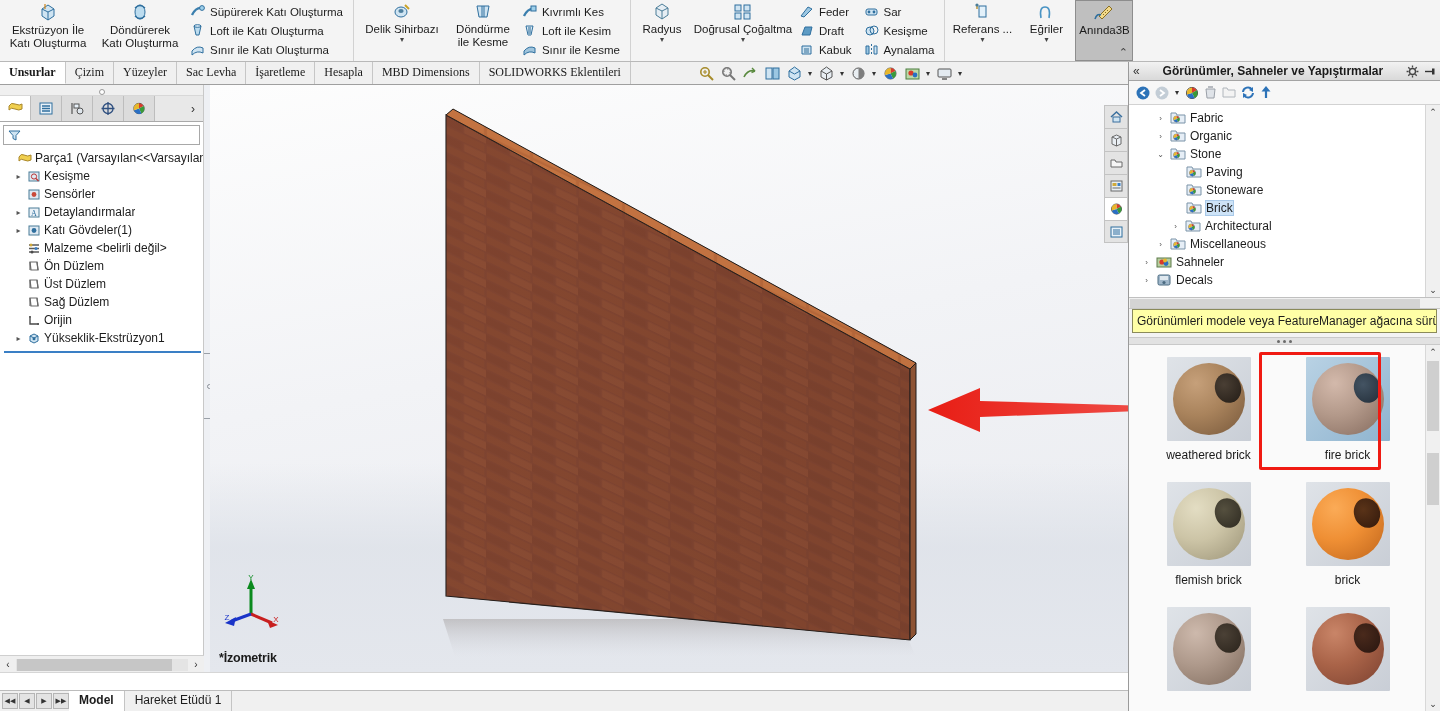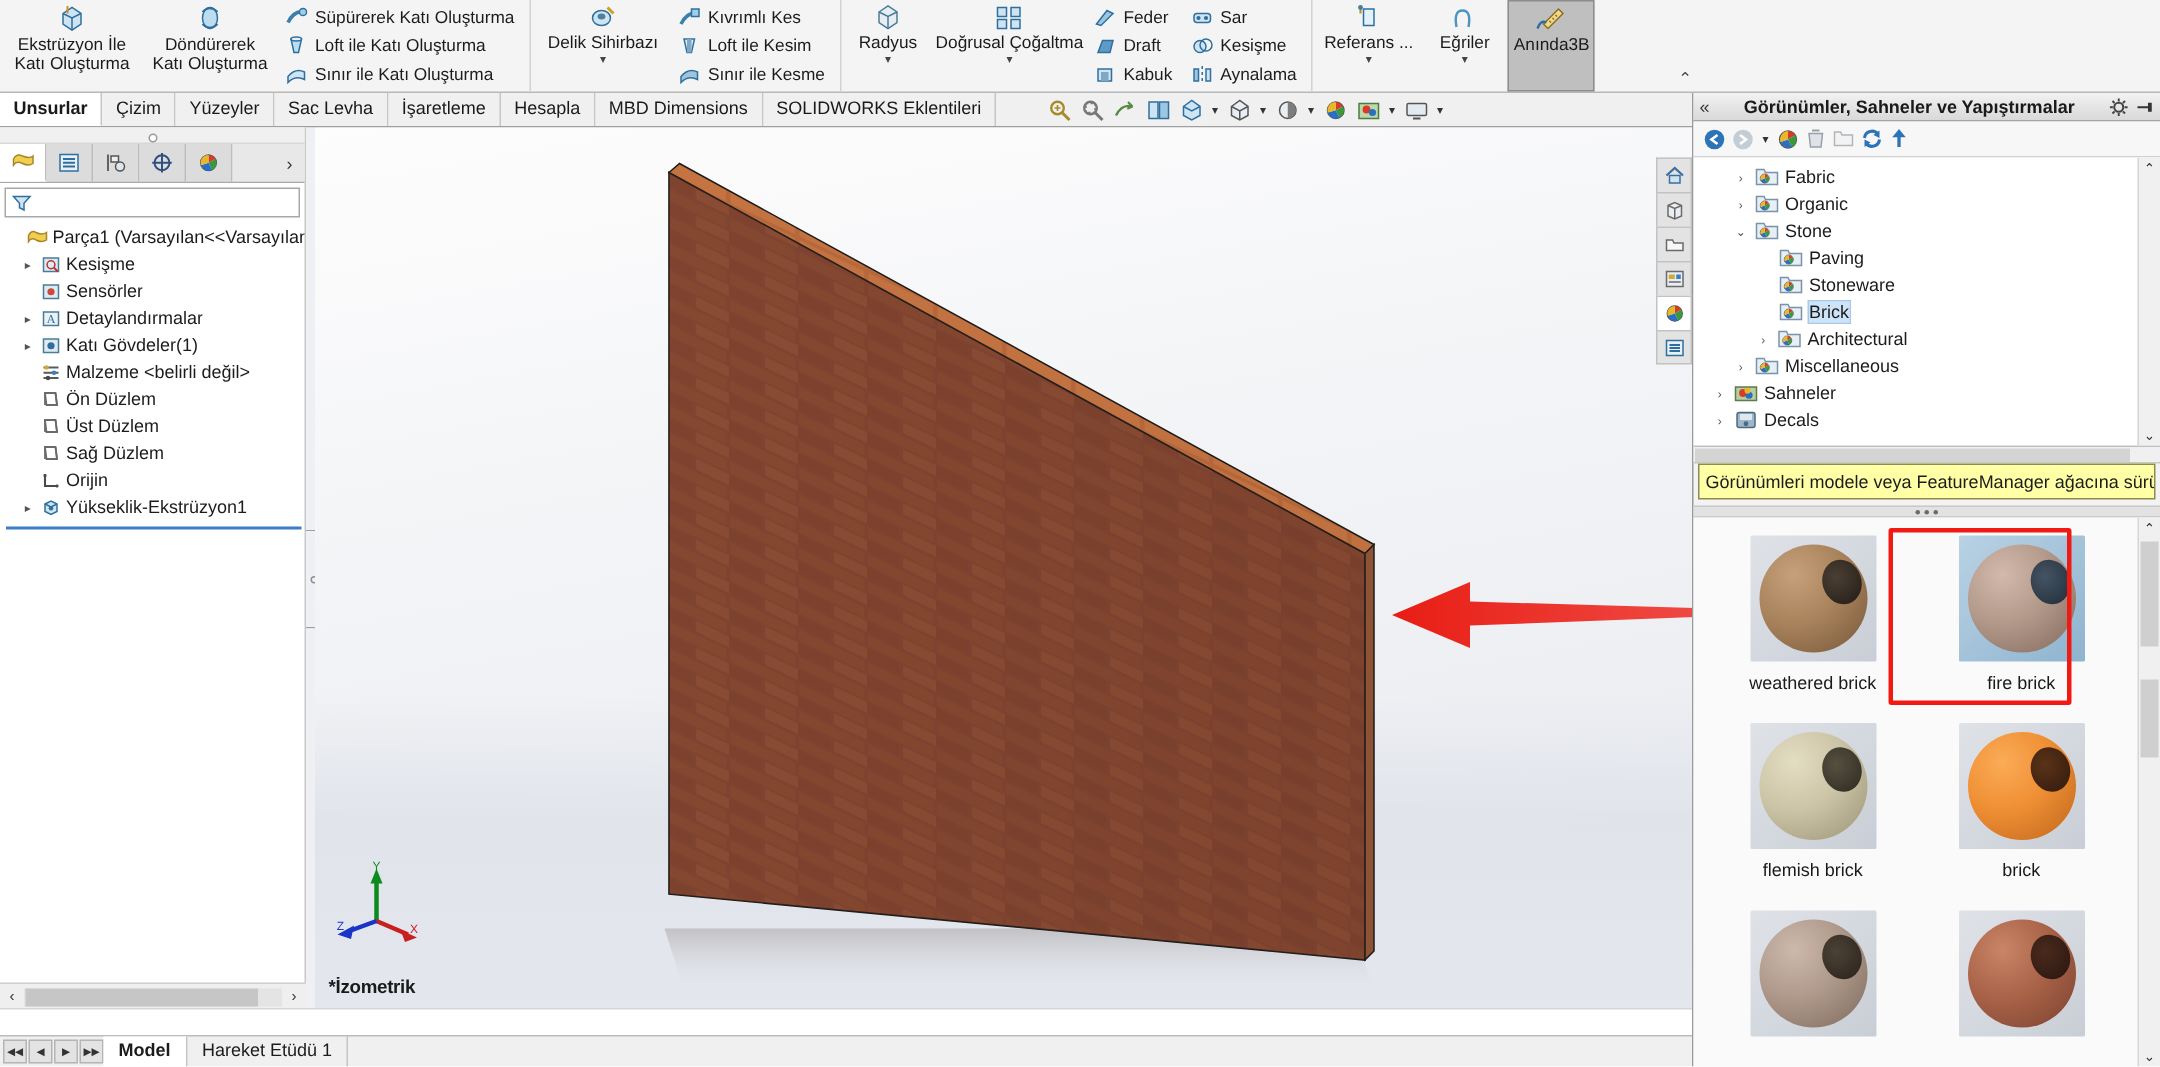--- a/index.html
+++ b/index.html
@@ -57,21 +57,21 @@
   
   .tabstrip {
     position: absolute; left: 0; top: 62px; width: 1128px; height: 23px;
     background: #f0f0f0; border-bottom: 1px solid #9f9f9f;
     display: flex; align-items: flex-end;
   }
   .tab {
     height: 22px; line-height: 21px; padding: 0 9px;
     font-size: 12px; color: #1a1a1a;
     border-right: 1px solid #c6c6c6;
-    background: #f0f0f0; cursor: default; white-space: nowrap;
+    background: #f0f0f0; cursor: default; white-space: nowrap; font-family: Liberation Serif, serif;
   }
   .tab.active {
     background: #ffffff; font-weight: bold;
     border-bottom: 1px solid #ffffff; position: relative; z-index: 3;
   }
 
   
   .headsup {
     position: absolute; top: 63px; left: 696px; height: 21px;
     display: flex; align-items: center; gap: 2px;
@@ -343,20 +343,31 @@
       <div class="big-btn w90">
         <span class="ico">
           <svg width="20" height="19" viewBox="0 0 20 19">
               <ellipse cx="9" cy="10" rx="6" ry="5" fill="#cfe4f2" stroke="#2f6f9e"></ellipse>
               <ellipse cx="9" cy="9" rx="2.6" ry="2" fill="#4f7f9e"></ellipse>
               <path d="M13 3 L17 7" stroke="#c9a227" stroke-width="2"></path>
             </svg>
         </span>
         <span class="lbl">Delik Sihirbazı</span>
         <span class="caret">▾</span>
+      </div>
+      <div class="big-btn w70">
+        <span class="ico">
+          <svg width="20" height="19" viewBox="0 0 20 19">
+              <path d="M4 4 L16 4 L14 15 L6 15 Z" fill="#cfe4f2" stroke="#2f6f9e"></path>
+              <path d="M9 4 L9 15" stroke="#2f6f9e"></path>
+              <path d="M11 4 L11 15" stroke="#2f6f9e"></path>
+            </svg>
+        </span>
+        <span class="lbl" style="white-space:pre-line;">Döndürme
+ile Kesme</span>
       </div>
       <div class="small-col">
         <div class="small-btn">
           <span class="ico">
               <svg width="15" height="15" viewBox="0 0 15 15">
                 <path d="M2 12 Q6 4 12 5" fill="none" stroke="#3b7fae" stroke-width="2.4"></path>
                 <rect x="9" y="2" width="5" height="5" fill="#9fd0ea" stroke="#2f6f9e"></rect>
               </svg>
             </span>
           <span>Kıvrımlı Kes</span>

